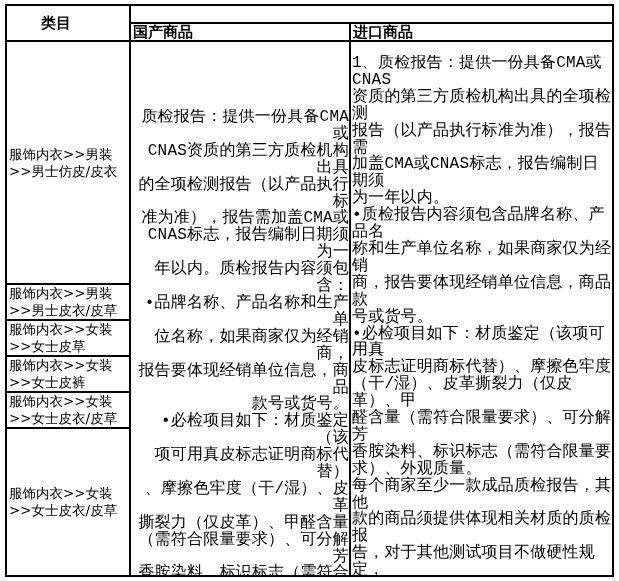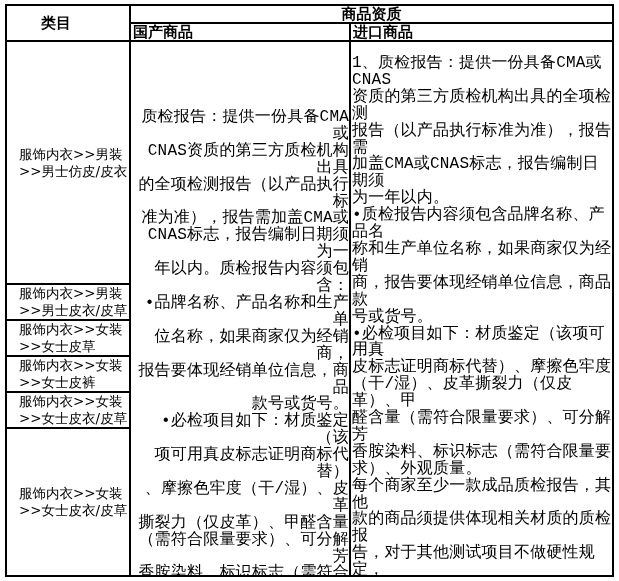--- a/index.html
+++ b/index.html
@@ -4,31 +4,30 @@
 <style>
   html, body { margin:0; padding:0; background:#ffffff; }
   body { width:619px; height:581px; position:relative; overflow:hidden;
          font-family:"DejaVu Sans", "Liberation Sans", sans-serif; color:#000; }
   .tbl { position:absolute; left:5px; top:4px; width:609px; height:573px;
          border:2px solid #000; box-sizing:border-box; }
   .cell { position:absolute; box-sizing:border-box; overflow:hidden; }
   .hdr { font-weight:bold; font-size:15px; }
   .vline { position:absolute; background:#000; width:2px; }
   .hline { position:absolute; background:#000; height:2px; }
-  .cat { font-size:13.5px; line-height:17px; padding-left:12px; display:flex; align-items:center; }
+  .cat { font-size:13.5px; line-height:17px; padding-left:2px; display:flex; align-items:center; }
   .txt { font-size:16px; line-height:16.9px; white-space:pre-wrap; letter-spacing:0.2px;font-family:Liberation Mono, monospace; }
 </style>
 </head>
 <body>
 
 <div class="tbl">
 
   <div class="cell hdr" style="left:0;top:0;width:98px;height:34px;display:flex;align-items:center;justify-content:center;">类目</div>
 
-  <div class="cell hdr" style="left:124px;top:0;width:481px;height:17px;line-height:17px;text-align:center;">商品资质</div>
   <div class="cell hdr" style="left:126px;top:18px;width:218px;height:16px;line-height:16px;">国产商品</div>
   <div class="cell hdr" style="left:346px;top:18px;width:258px;height:16px;line-height:16px;">进口商品</div>
 
   <div class="vline" style="left:122px;top:0;height:569px;"></div>
   <div class="vline" style="left:342px;top:17px;height:552px;"></div>
   <div class="hline" style="left:122px;top:16px;width:483px;"></div>
   <div class="hline" style="left:0;top:34px;width:605px;"></div>
   <div class="hline" style="left:0;top:277px;width:122px;"></div>
   <div class="hline" style="left:0;top:313px;width:122px;"></div>
   <div class="hline" style="left:0;top:349px;width:122px;"></div>

